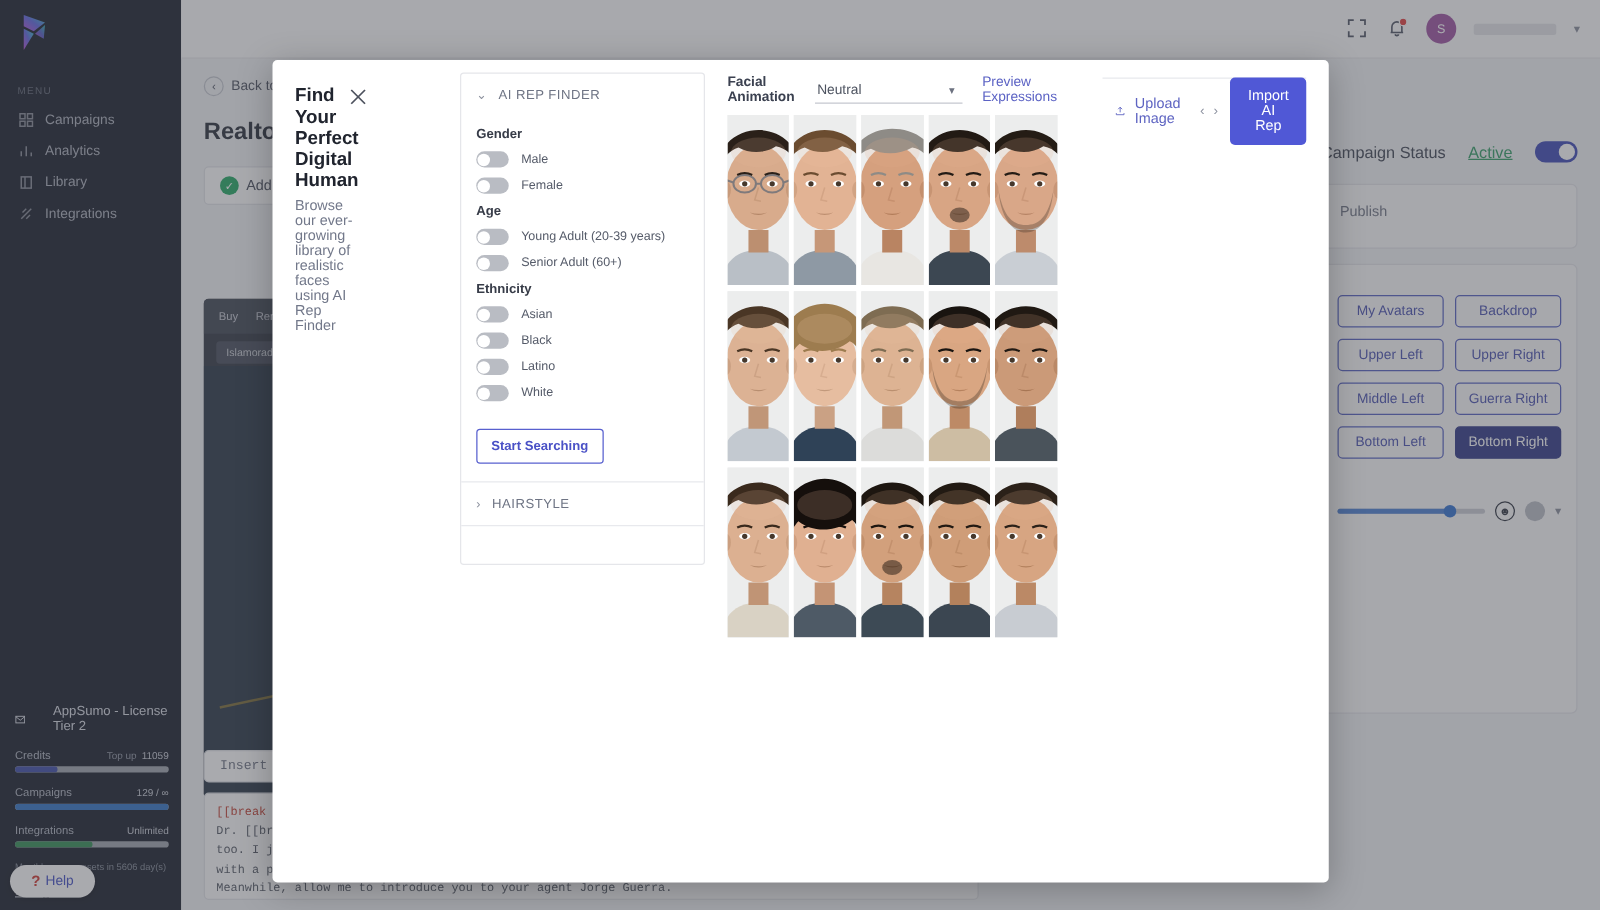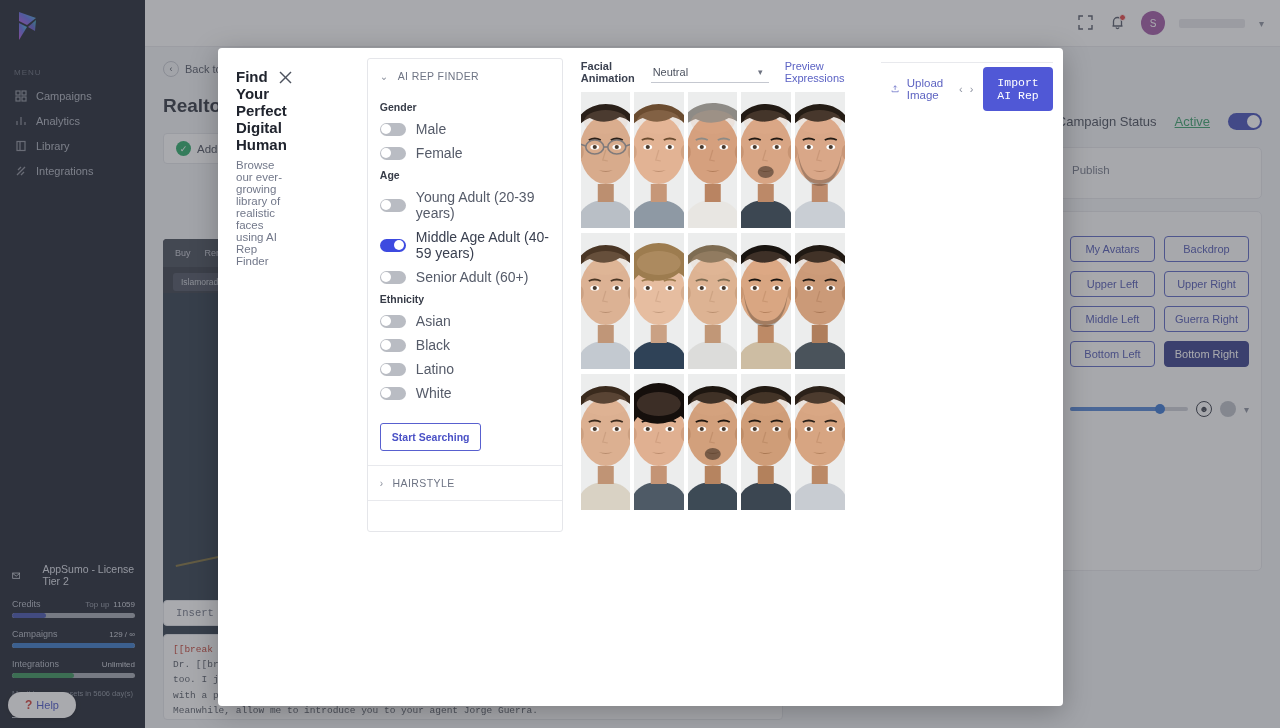--- a/index.html
+++ b/index.html
@@ -198,21 +198,21 @@
   .tg-row { display:flex; align-items:center; gap:10px; margin:8px 0; cursor:pointer; }
   .tg {
     width:26px; height:13px; border-radius:7px; background:#b9bcc3; position:relative; flex:none;
   }
   .tg::after {
     content:''; position:absolute; left:1.5px; top:1.5px; width:10px; height:10px;
     border-radius:50%; background:#fff;
   }
   .tg.on { background:#3d4ae0; }
   .tg.on::after { left:auto; right:1.5px; }
-  .tg-lbl { font-size:14px; color:#555b69; }
+  .tg-lbl { font-size:10px; color:#555b69; }
   .tg-row.active .tg-lbl { color:#3a4050; }
   .start-btn {
     margin-top:14px; display:inline-flex; align-items:center; justify-content:center;
     border:1px solid #5860cf; border-radius:3px; color:#4a51c6;
     font-size:10.5px; font-weight:bold; padding:7px 11px; cursor:pointer; background:#fff;
   }
   .acc-sep { height:1px; background:#e8e9ed; }
   .acc-foot { height:30px; }
 
   
@@ -238,21 +238,21 @@
   .modal-foot {
     height:52px; border-top:1px solid #e8e9ed; margin:14px 18px 0 18px;
     display:flex; align-items:center; gap:10px;
   }
   .upload { display:flex; align-items:center; gap:8px; font-size:11.5px; color:#5e64c2; cursor:pointer; padding-left:10px;}
   .upload svg { width:14px; height:14px; }
   .pager { margin-left:auto; display:flex; gap:7px; font-size:11px; color:#8d92a0; }
   .pager span { cursor:pointer; }
   .import-btn {
     background:#5058d6; color:#fff; border:none; border-radius:4px;
-    font-size:11.5px; padding:9px 14px; cursor:pointer; font-family:Liberation Mono, monospace;
+    font-size:11.5px; padding:9px 14px; cursor:pointer; font-family:Liberation Sans, sans-serif;
   }
 </style>
 </head>
 <body>
 
 <div id="root">
 
   <div class="sidebar">
     <div class="logo-wrap">
       <svg class="logo-mark" viewBox="0 0 28 30">
@@ -484,24 +484,20 @@
           <div class="tg-row">
             <span class="tg"></span>
             <span class="tg-lbl">Female</span>
           </div>
 
           <div class="grp-title">Age</div>
           <div class="tg-row">
             <span class="tg"></span>
             <span class="tg-lbl">Young Adult (20-39 years)</span>
           </div>
-          <div class="tg-row active">
-            <span class="tg on"></span>
-            <span class="tg-lbl">Middle Age Adult (40-59 years)</span>
-          </div>
           <div class="tg-row">
             <span class="tg"></span>
             <span class="tg-lbl">Senior Adult (60+)</span>
           </div>
 
           <div class="grp-title">Ethnicity</div>
           <div class="tg-row">
             <span class="tg"></span>
             <span class="tg-lbl">Asian</span>
           </div>

